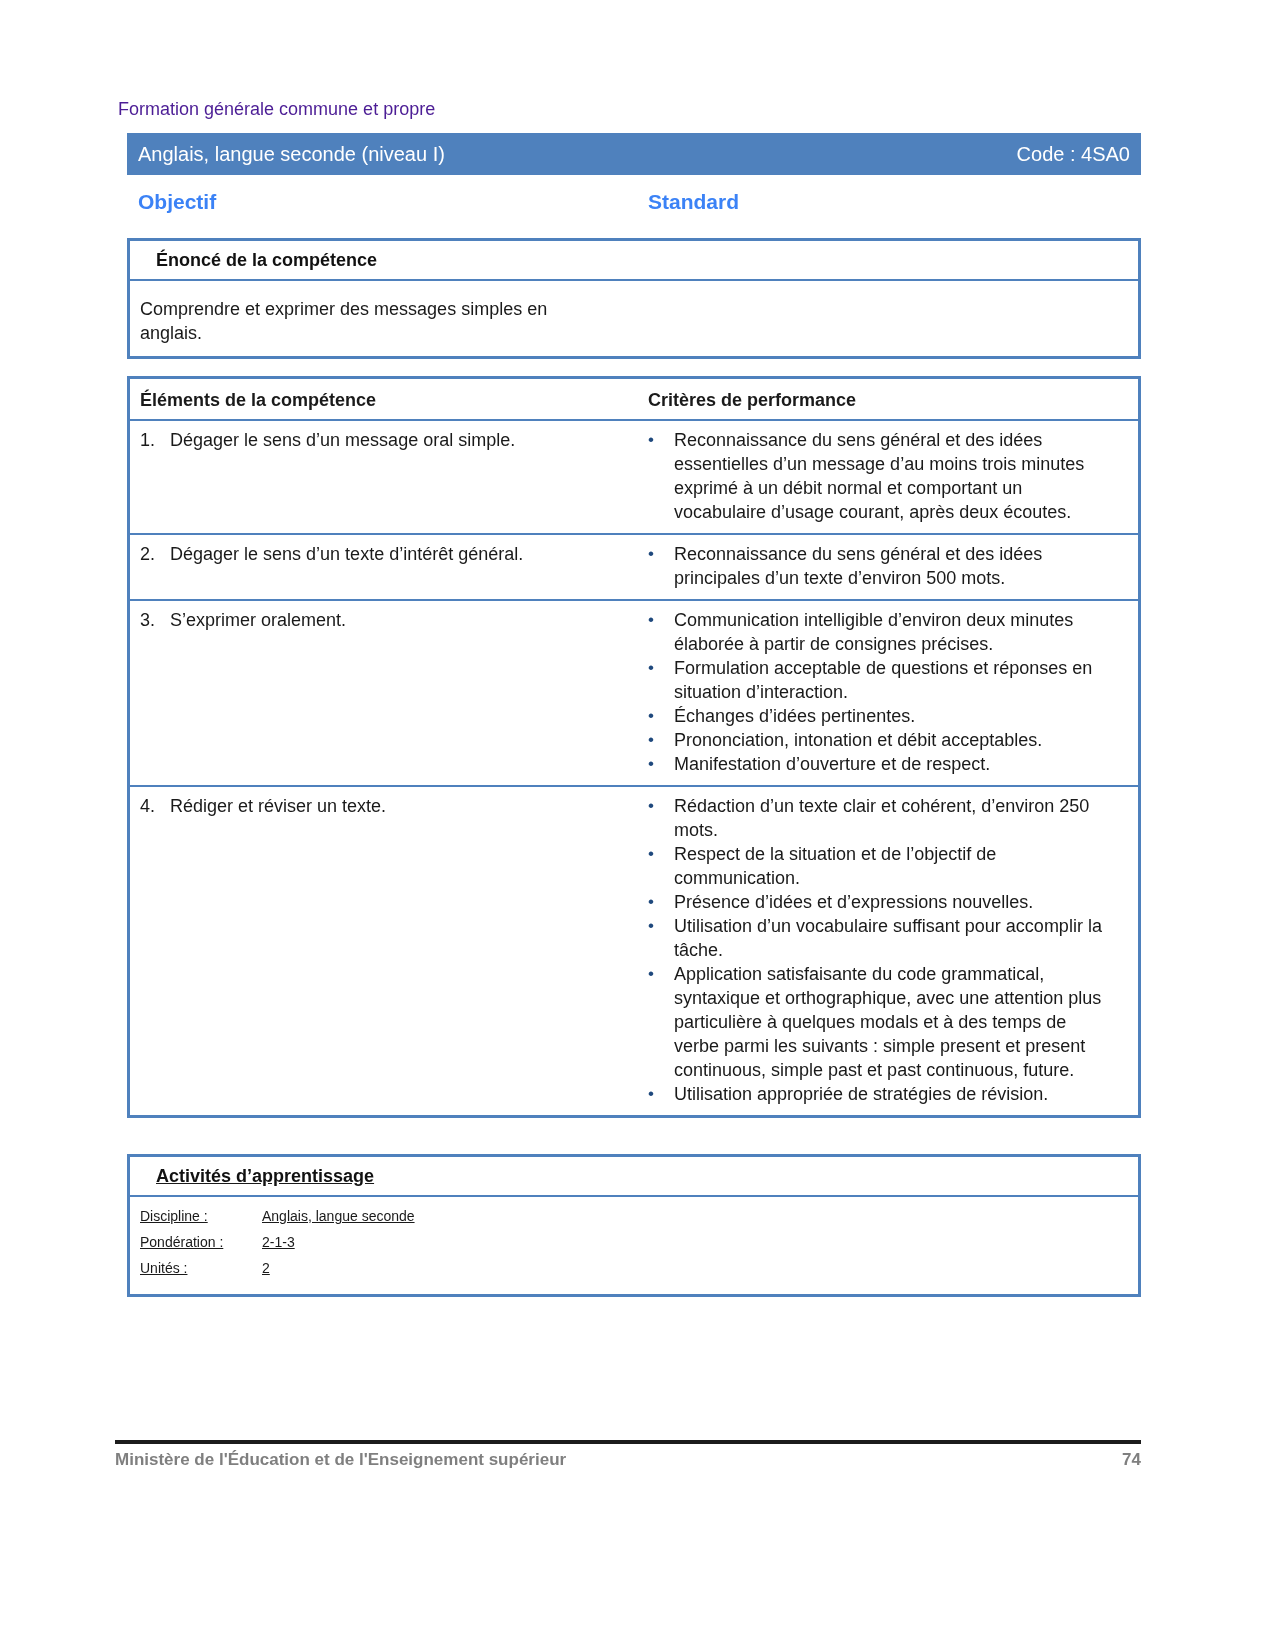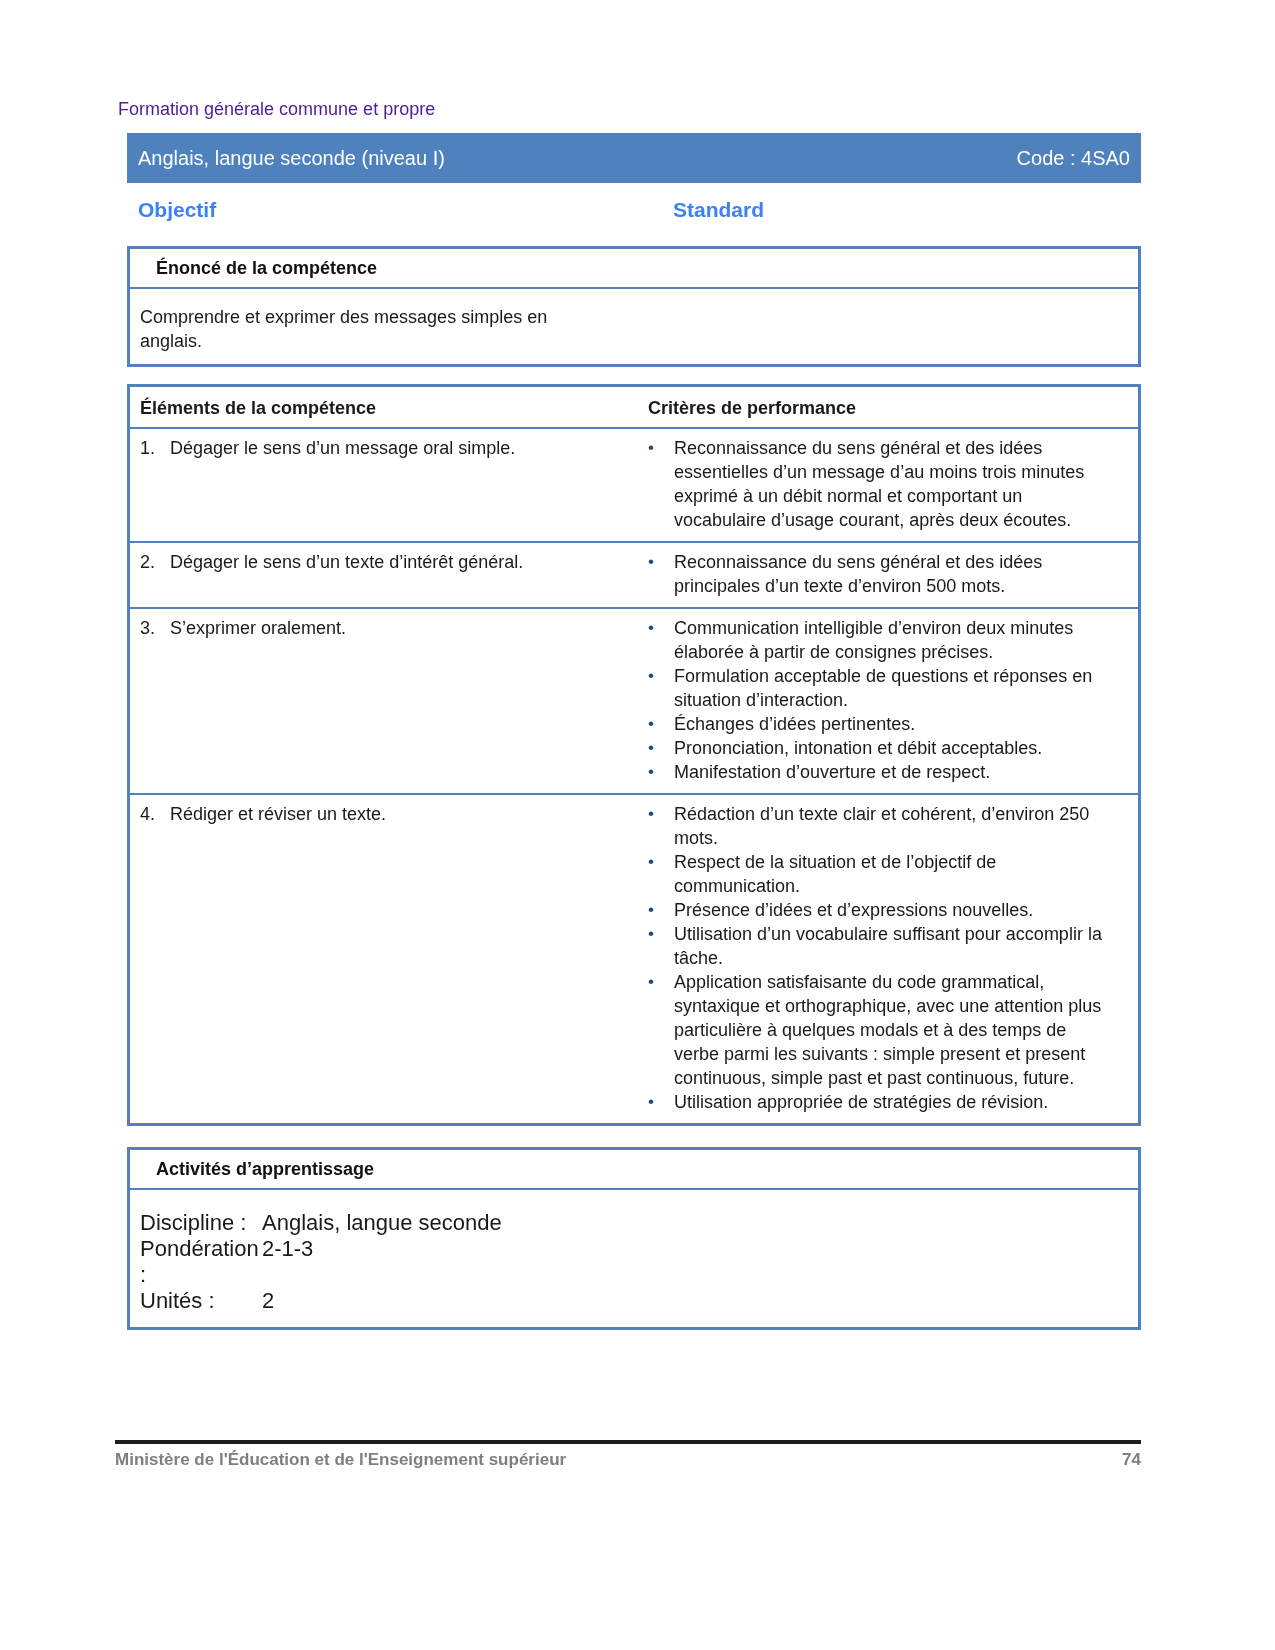--- a/index.html
+++ b/index.html
@@ -3,28 +3,28 @@
 <meta charset="utf-8">
 <style>
   html,body{margin:0;padding:0;background:#fff;}
   .page{position:relative;width:1275px;height:1650px;background:#ffffff;overflow:hidden;
         font-family:"Liberation Sans",sans-serif;color:#1a1a1a;}
 
   .running-header{position:absolute;left:118px;top:68px;font-size:18px;color:#4c1d95;margin-top:31px;}
 
   .content{position:absolute;left:127px;top:133px;width:1014px;}
 
-  .title-bar{height:50px;background:#4f81bd;color:#ffffff;display:flex;
+  .title-bar{height:42px;background:#4f81bd;color:#ffffff;display:flex;
              justify-content:space-between;align-items:center;padding:0 11px;
              font-size:20px;box-sizing:border-box;}
 
   .headings-row{position:relative;height:28px;margin-top:15px;font-weight:bold;
                 font-size:21px;color:#3b82f6;}
   .heading-left{position:absolute;left:11px;top:0;}
-  .heading-right{position:absolute;left:546px;top:0;}
+  .heading-right{position:absolute;left:521px;top:0;}
 
   .box{border:3px solid #4f81bd;box-sizing:border-box;background:#fff;}
   .box-header{font-weight:bold;font-size:18px;padding:9px 26px 8px;
               border-bottom:2px solid #4f81bd;color:#111;}
 
   .enonce-box{margin-top:20px;}
   .enonce-body{padding:16px 10px 11px;font-size:18px;line-height:24px;}
   .enonce-text{max-width:445px;margin:0;}
 
   .table-box{margin-top:17px;}
@@ -33,22 +33,22 @@
   .tcell{font-size:18px;line-height:24px;padding:7px 10px 9px;box-sizing:border-box;}
   .thead .tcell{font-weight:bold;padding-top:9px;padding-bottom:7px;}
   .tcell.c2{padding-left:38px;padding-right:26px;}
   .element{display:flex;}
   .num{flex:none;width:30px;}
   ul.criteria{list-style:none;margin:0;padding:0;}
   .criteria li{display:flex;}
   .bullet{flex:none;width:26px;color:#1f497d;font-size:17px;}
   .crit-text{flex:1;}
 
-  .activites-box{margin-top:21px;}
-  .fields{padding:20px 10px 13px;font-size:22px;line-height:26px;}
+  .activites-box{margin-top:36px;text-decoration:underline;}
+  .fields{padding:6px 10px 13px;font-size:14px;line-height:26px;}
   .field-row{display:flex;}
   .flabel{flex:none;width:122px;}
 
   .footer{position:absolute;left:115px;width:1026px;top:1440px;}
   .footer-rule{height:4px;background:#1c1c1c;}
   .footer-row{display:flex;justify-content:space-between;color:#7f7f7f;
               font-weight:bold;font-size:17px;margin-top:6px;}
 </style>
 </head>
 <body>

